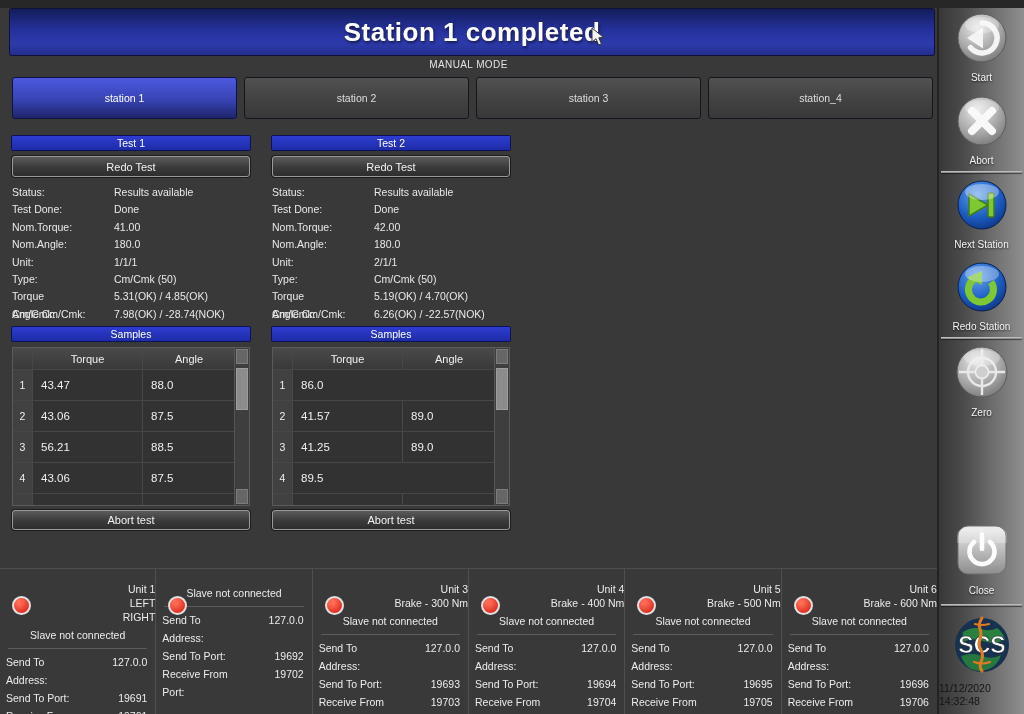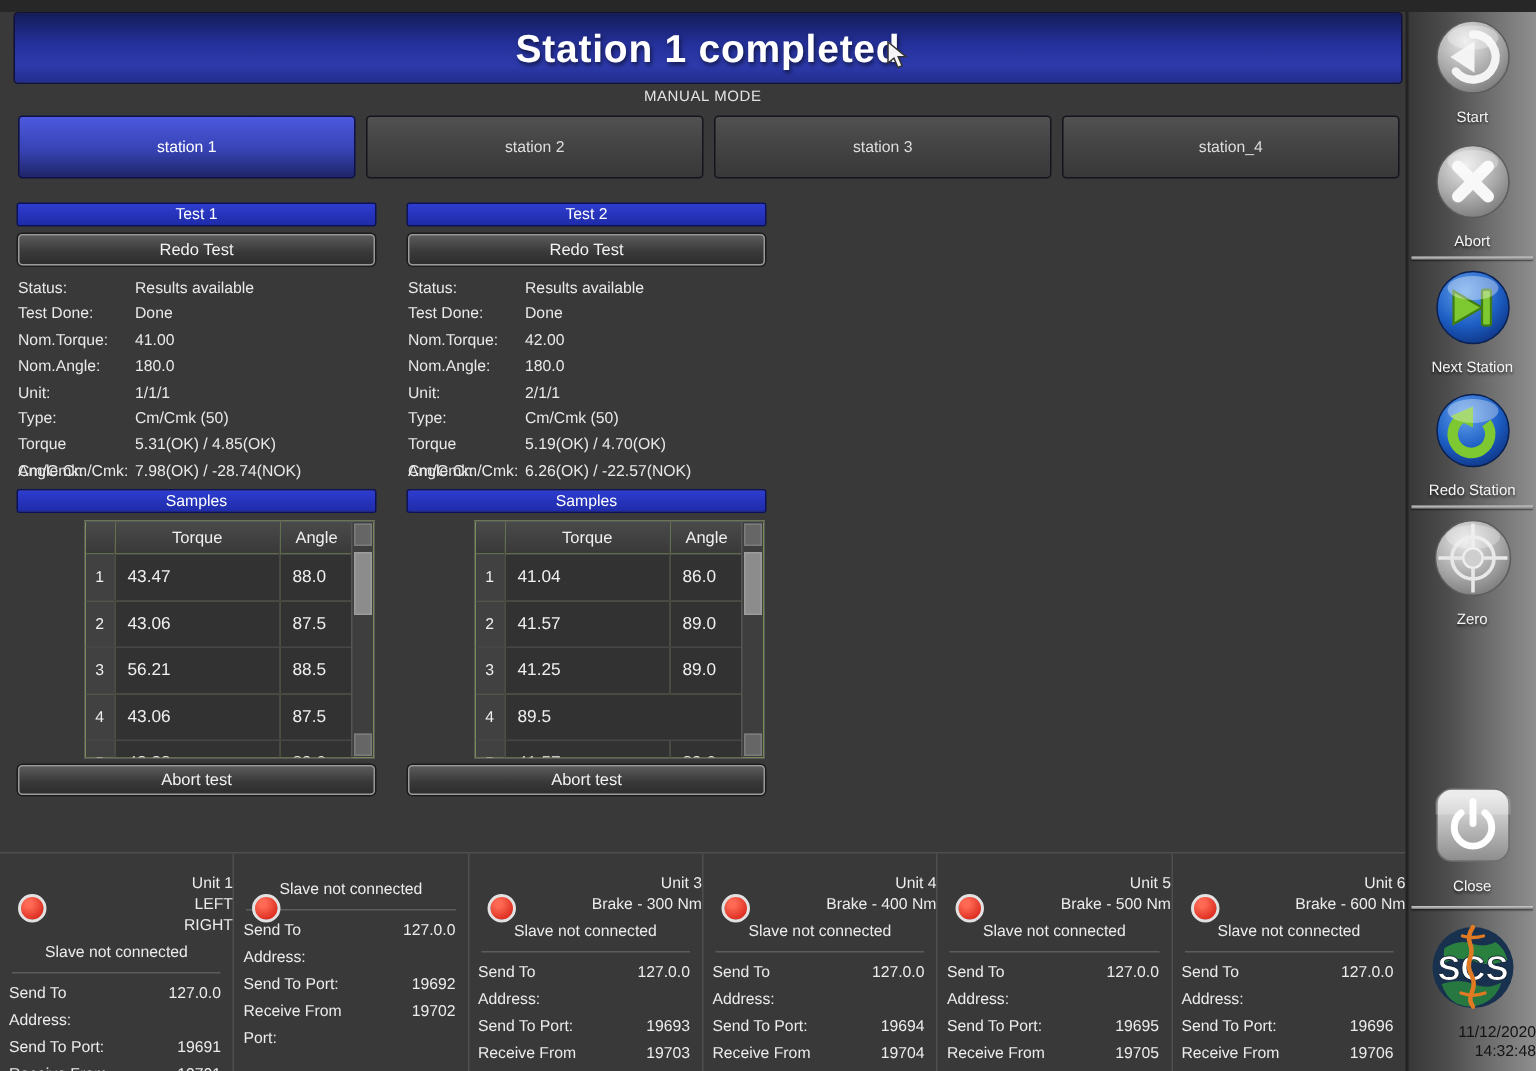--- a/index.html
+++ b/index.html
@@ -46,27 +46,27 @@
     box-shadow:0 0 0 1px #0c1258;
     color:#fff;font-size:10.5px;margin-bottom:6px;
   }
   .btn{
     display:block;width:100%;height:21px;border-radius:3px;
     border:1px solid #9a9a9a;box-shadow:0 0 0 1px #1c1c1c;
     background:linear-gradient(180deg,#5b5b5b 0%,#3a3a3a 55%,#2d2d2d 100%);
     color:#f2f2f2;font-size:11px;font-family:inherit;cursor:pointer;margin-bottom:7px;
   }
   .info{margin-bottom:4px;}
-  .irow{display:flex;height:17.4px;line-height:17.4px;font-size:10.5px;color:#e9e9e9;}
+  .irow{display:flex;height:17.4px;line-height:17.4px;font-size:10.5px;color:#e9e9e9;gap:24px;}
   .irow .il{width:78px;flex:none;}
   .irow .iv{flex:1;}
 
   .table{
     position:relative;margin-top:3px;height:157px;border:1px solid #5a5a5a;
-    background:#bef264;overflow:hidden;margin-left:44px;
+    background:#0369a1;overflow:hidden;
   }
   .trow{display:flex;height:31px;margin-right:14px;}
   .trow.thead{height:22px;}
   .tc{box-sizing:border-box;border-right:1px solid #474747;border-bottom:1px solid #474747;
       color:#f0f0f0;font-size:11.5px;line-height:31px;background:#323232;}
   .tc.num{width:20px;flex:none;text-align:center;background:#414141;font-size:10.5px;}
   .tc.t{width:110px;flex:none;padding-left:8px;}
   .tc.a{flex:1;padding-left:8px;border-right:none;}
   .thead .tc{background:linear-gradient(180deg,#4a4a4a,#393939);line-height:22px;
       font-size:11px;text-align:center;padding-left:0;}
@@ -97,21 +97,21 @@
   
   .sidebar{
     position:absolute;left:937px;top:0;width:87px;height:714px;
     background:linear-gradient(90deg,#383838 0%,#4c4c4c 30%,#6f6f6f 65%,#8f8f8f 100%);
     border-left:2px solid #232323;box-sizing:border-box;
   }
   .sbi{position:absolute;left:0;width:85px;text-align:center;cursor:pointer;}
   .slab{margin-top:4px;font-size:10px;color:#f5f5f5;text-shadow:0 1px 2px rgba(0,0,0,.7);}
   .ssep{position:absolute;left:2px;width:81px;height:2px;
         background:linear-gradient(180deg,#d0d0d0,#7b7b7b);box-shadow:0 1px 1px rgba(0,0,0,.5);}
-  .datetime{position:absolute;left:0;top:682px;width:85px;text-align:right;
+  .datetime{position:absolute;left:0;top:682px;width:85px;text-align:left;
         font-size:10.5px;line-height:13px;color:#141414;}
 </style>
 </head>
 <body>
 
 <svg width="0" height="0" style="position:absolute">
   <defs>
     <radialGradient id="gGray" cx="40%" cy="28%" r="85%">
       <stop offset="0%" stop-color="#e9e9e9"></stop>
         <stop offset="55%" stop-color="#a8a8a8"></stop>
@@ -267,21 +267,20 @@
   </div>
   <div class="phdr">Samples</div>
   <div class="table">
     <div class="trow thead">
       <div class="tc num"></div>
       <div class="tc t">Torque</div>
       <div class="tc a">Angle</div>
     </div>
     <div class="trow">
         <div class="tc num">1</div>
-        <div class="tc t">41.04</div>
         <div class="tc a">86.0</div>
       </div>
     <div class="trow">
         <div class="tc num">2</div>
         <div class="tc t">41.57</div>
         <div class="tc a">89.0</div>
       </div>
     <div class="trow">
         <div class="tc num">3</div>
         <div class="tc t">41.25</div>

